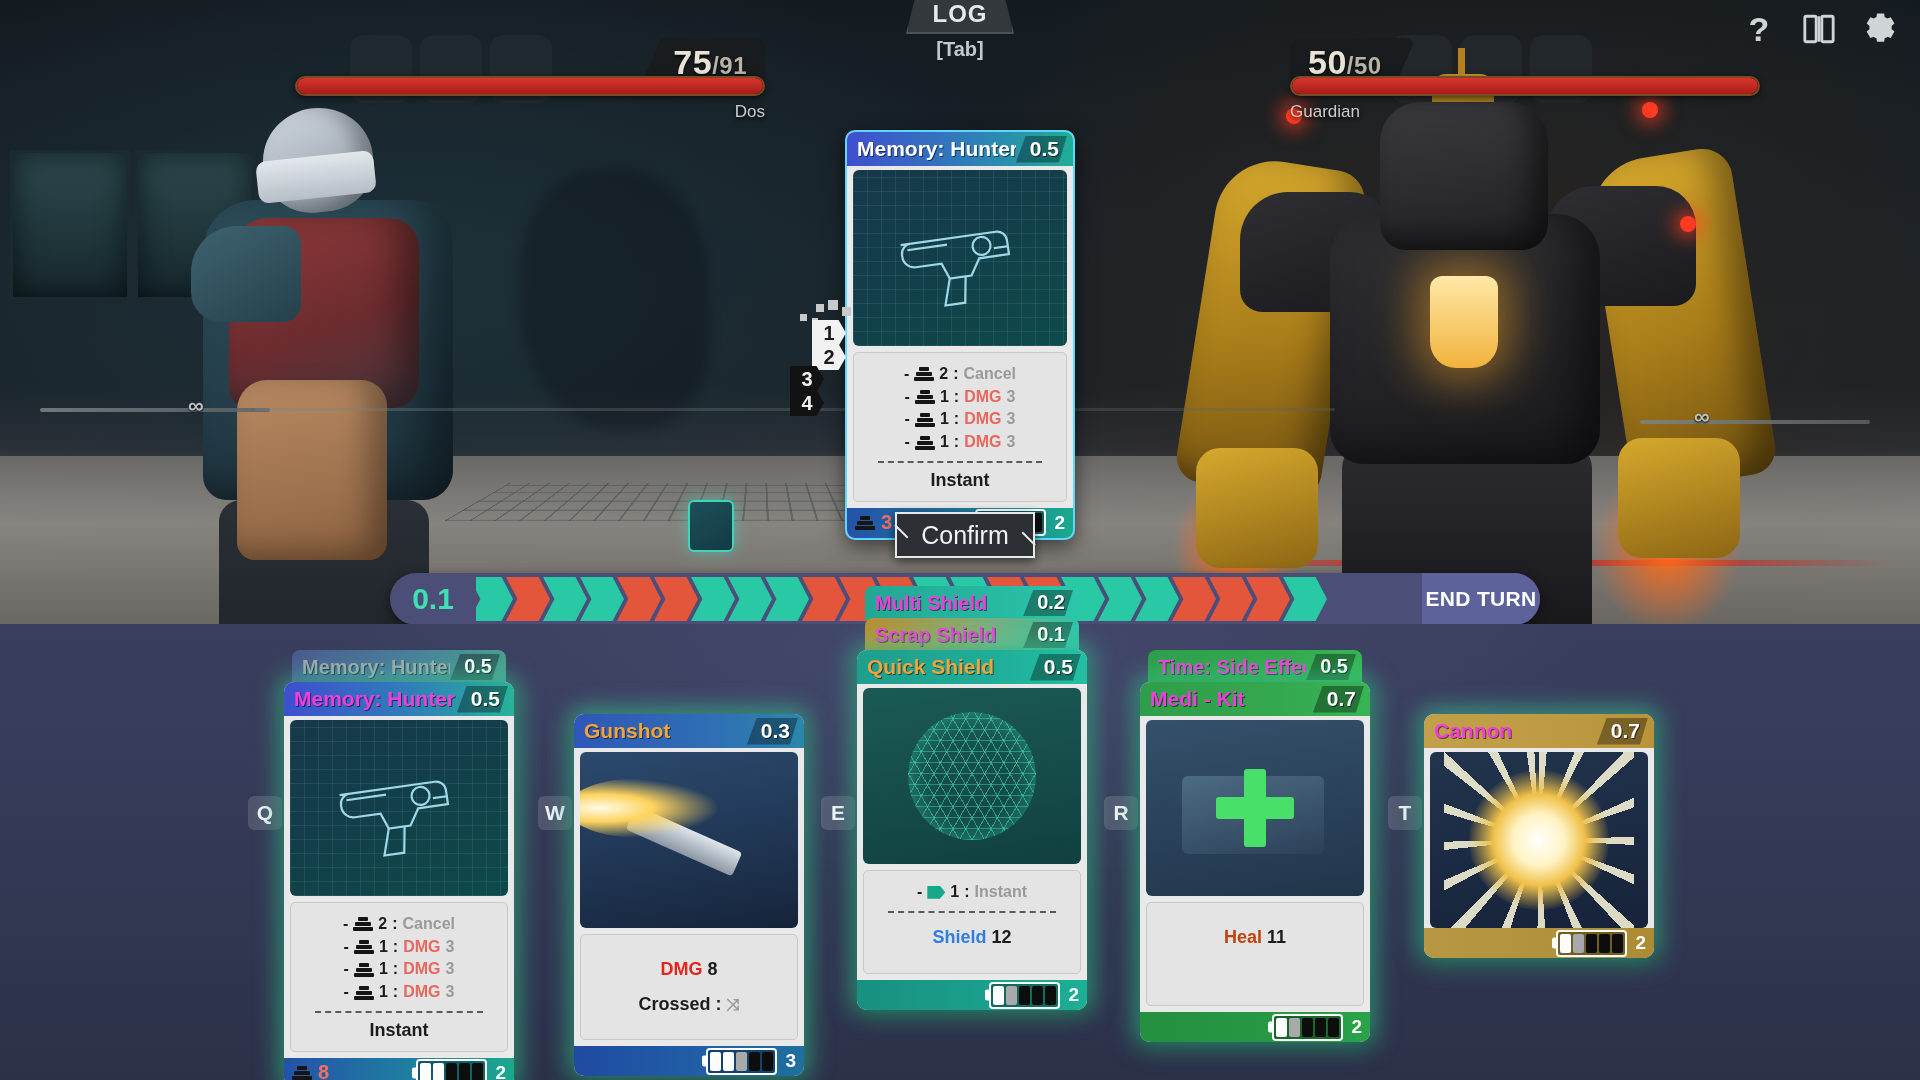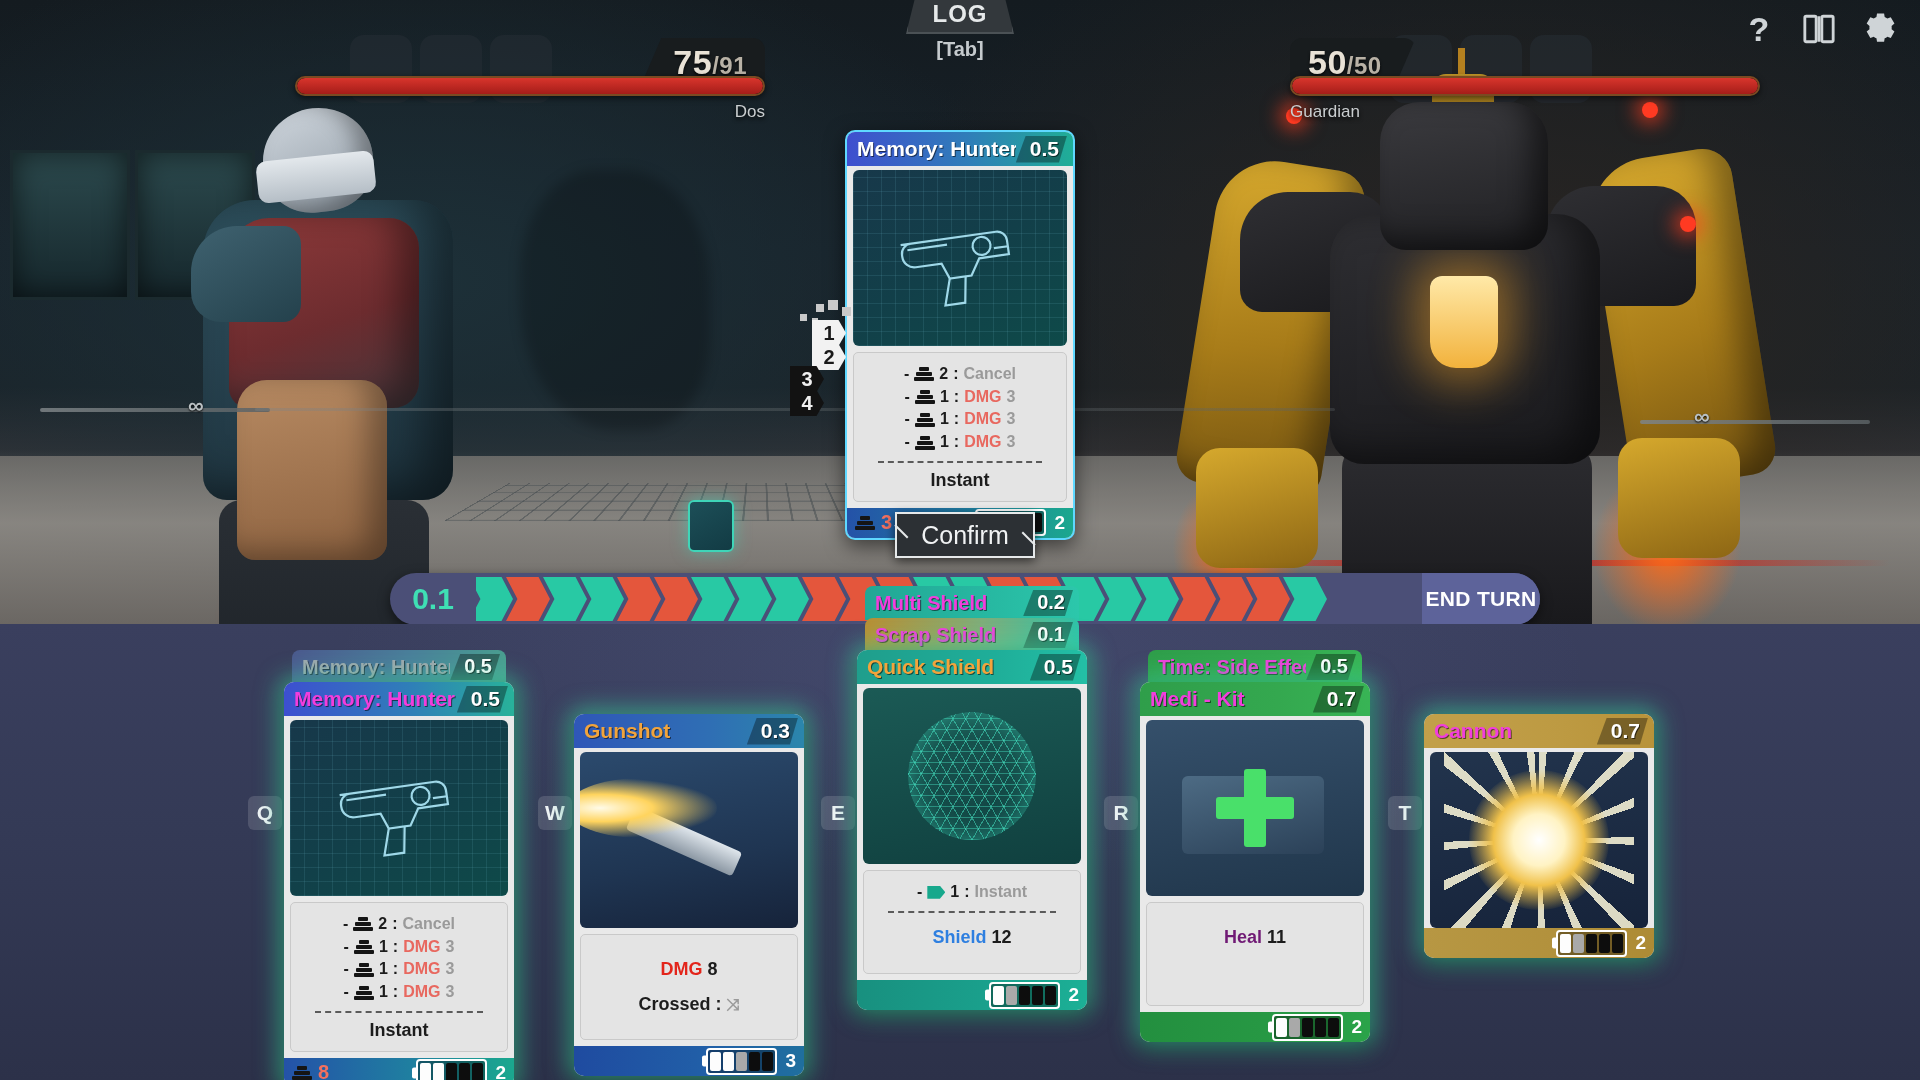--- a/index.html
+++ b/index.html
@@ -267,21 +267,21 @@
   .plus:before { left:28px; top:0; width:22px; height:78px; }
   .plus:after  { left:0; top:28px; width:78px; height:22px; }
   .crate { position:absolute; left:36px; top:56px; width:142px; height:78px;
     background:linear-gradient(165deg,#4d6b84,#2b4158); border-radius:6px; }
   .blast { width:140px; height:140px; border-radius:50%;
     background:radial-gradient(circle, #ffffff 0%, #fff3c4 26%, #f0c14a 46%, rgba(200,150,40,0) 72%); }
   .blast-rays { position:absolute; left:50%; top:50%; width:190px; height:190px;
     transform:translate(-50%,-50%);
     background:repeating-conic-gradient(from 0deg, rgba(255,250,220,.85) 0deg 5deg, rgba(255,250,220,0) 5deg 22deg); }
   .fx-shield { color:#2e7fe0; }
-  .fx-heal { color:#701a75; }
+  .fx-heal { color:#c2410c; }
   .fx-dmg-strong { color:#e3251b; }
   .icon-cards { display:inline-block; width:20px; height:14px; position:relative; }
   .icon-cards i { position:absolute; background:#151515; display:block; border-radius:1px; }
   .icon-arrow { display:inline-block; width:18px; height:13px; background:#17a88c;
     clip-path:polygon(0 0, 70% 0, 100% 50%, 70% 100%, 0 100%); }
   .shuffle { color:#9a9a9a; font-size:16px; }
 </style>
 </head>
 <body>
 

